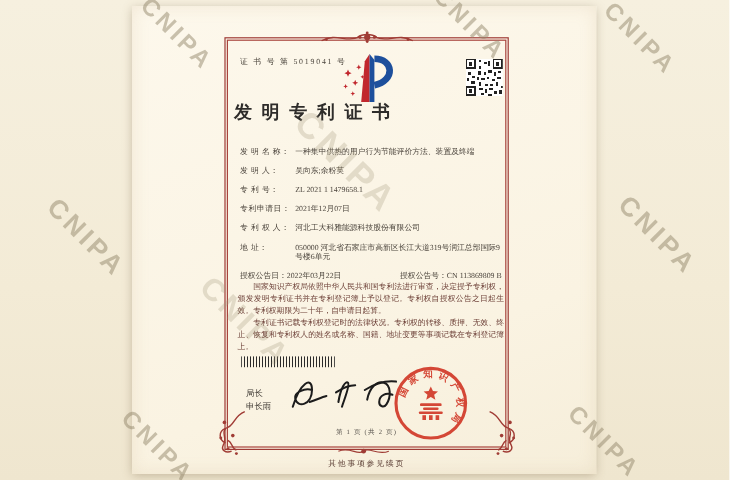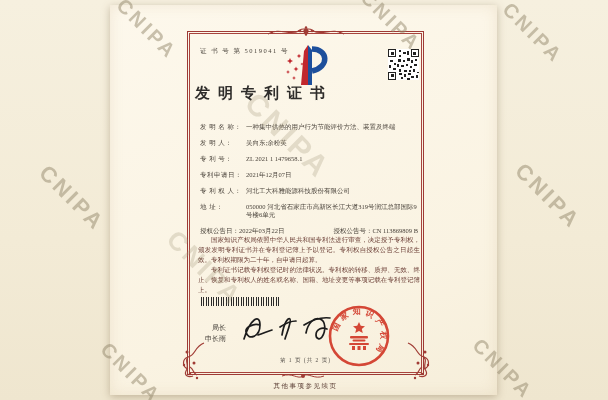--- a/index.html
+++ b/index.html
@@ -35,21 +35,21 @@
   .row.grant{justify-content:space-between;}
   .row.grant .pair{display:flex;}
   .paras{position:absolute;left:88px;top:230px;width:222px;font-size:6.5px;
     line-height:10px;color:#6d4038;text-align:justify;}
   .paras p{margin:0;text-indent:13px;}
   
   .barcode{position:absolute;left:91px;top:292px;width:78px;height:9px;
     background:repeating-linear-gradient(90deg,#2a2a2a 0 1px,transparent 1px 2px,
     #2a2a2a 2px 3.4px,transparent 3.4px 5px);}
   .signer{position:absolute;left:95px;top:318px;font-size:7px;color:#3d3832;
-    line-height:11px;text-align:right;}
+    line-height:11px;}
   .signature{position:absolute;left:120px;top:300px;z-index:2;}
   .seal{position:absolute;left:218px;top:300px;z-index:4;opacity:.93;}
   .pagenum{position:absolute;left:77px;top:352px;width:237px;text-align:center;
     font-size:5.5px;color:#55504a;letter-spacing:1px;}
   .footnote{position:absolute;left:77px;top:377px;width:237px;text-align:center;
     font-size:6.5px;color:#5d4037;letter-spacing:1.5px;}
 </style>
 </head>
 <body>
 

